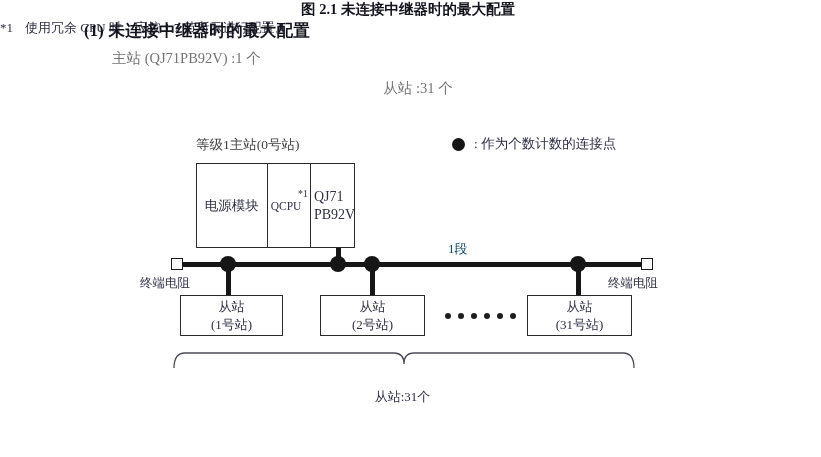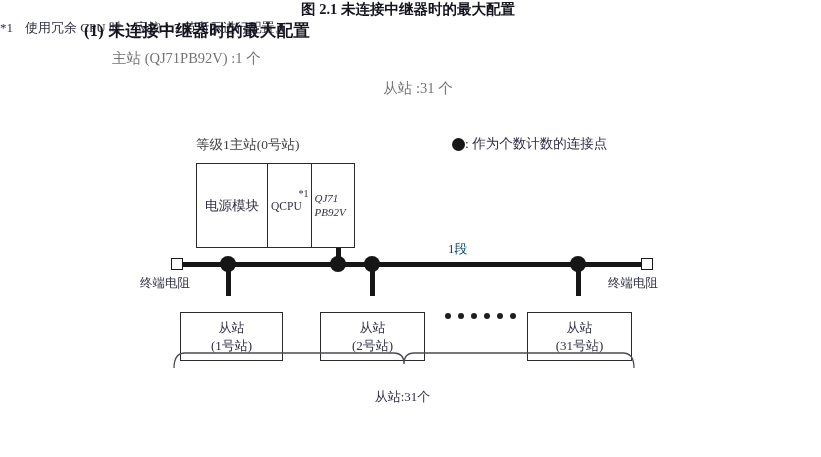--- a/index.html
+++ b/index.html
@@ -61,20 +61,21 @@
     width: 13px;
     height: 13px;
     border-radius: 50%;
     background: #161616;
     display: inline-block;
     flex: 0 0 auto;
   }
   #legend-text {
     font-size: 13.5px;
     color: #2f2f45;
+    margin-left: 9px;
   }
 
   
   #master-caption {
     left: 196px;
     top: 136px;
     font-size: 13.5px;
     color: #404040;
     white-space: nowrap;
   }
@@ -112,26 +113,25 @@
   }
   #cell-qcpu-sup {
     position: absolute;
     right: 2px;
     top: 24px;
     font-size: 10px;
     color: #2f2f45;
   }
   #cell-pb92v {
     width: 43px;
-    font-size: 11px;
+    font-size: 14px;
     line-height: 1.25;
     justify-content: flex-start;
     padding-left: 3px;
     text-align: left;
-    font-style: italic;
   }
 
   
   #bus-line {
     left: 177px;
     top: 262px;
     width: 470px;
     height: 4.5px;
     background: #161616;
   }
@@ -188,32 +188,31 @@
     background: #161616;
     top: 263px;
   }
   #drop-slave1  { left: 226px; }
   #drop-slave2  { left: 370px; }
   #drop-slave31 { left: 576px; }
 
   
   .slave-box {
     top: 295px;
-    height: 49px;
+    height: 41px;
     border: 1.4px solid #2a2a2a;
     box-sizing: border-box;
     display: flex;
     flex-direction: column;
     align-items: center;
     justify-content: center;
     font-size: 13px;
     color: #2f2f45;
     line-height: 1.35;
     background: #ffffff;
-    margin-top: 17px;
   }
   #slave-box-1  { left: 180px; width: 103px; }
   #slave-box-2  { left: 320px; width: 105px; }
   #slave-box-31 { left: 527px; width: 105px; }
 
   
   #ellipsis {
     left: 445px;
     top: 313px;
     display: flex;

